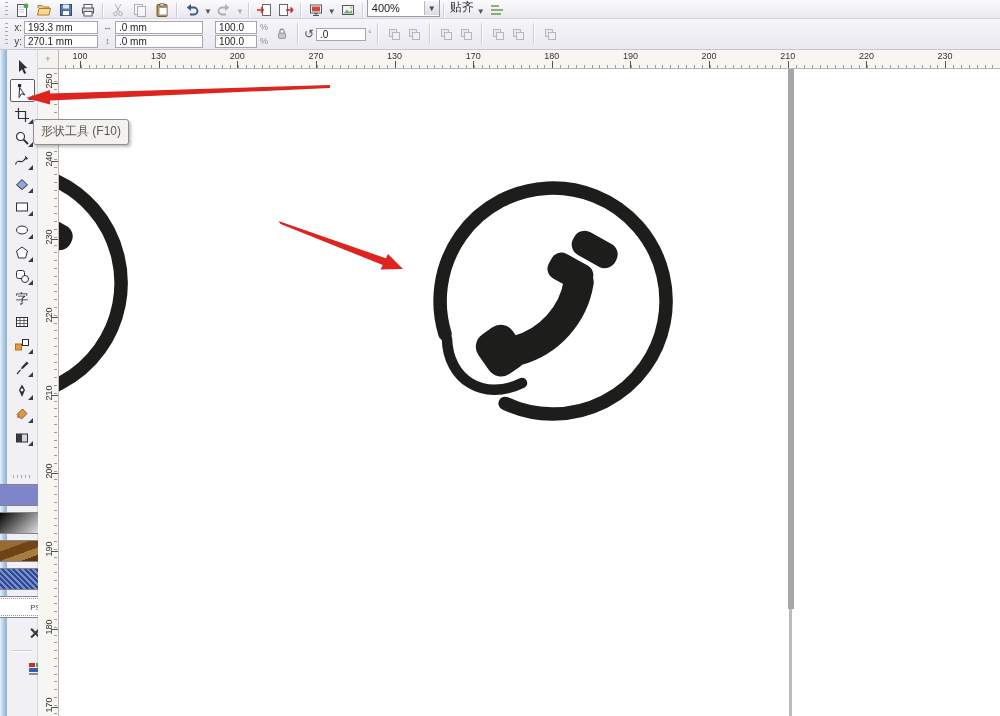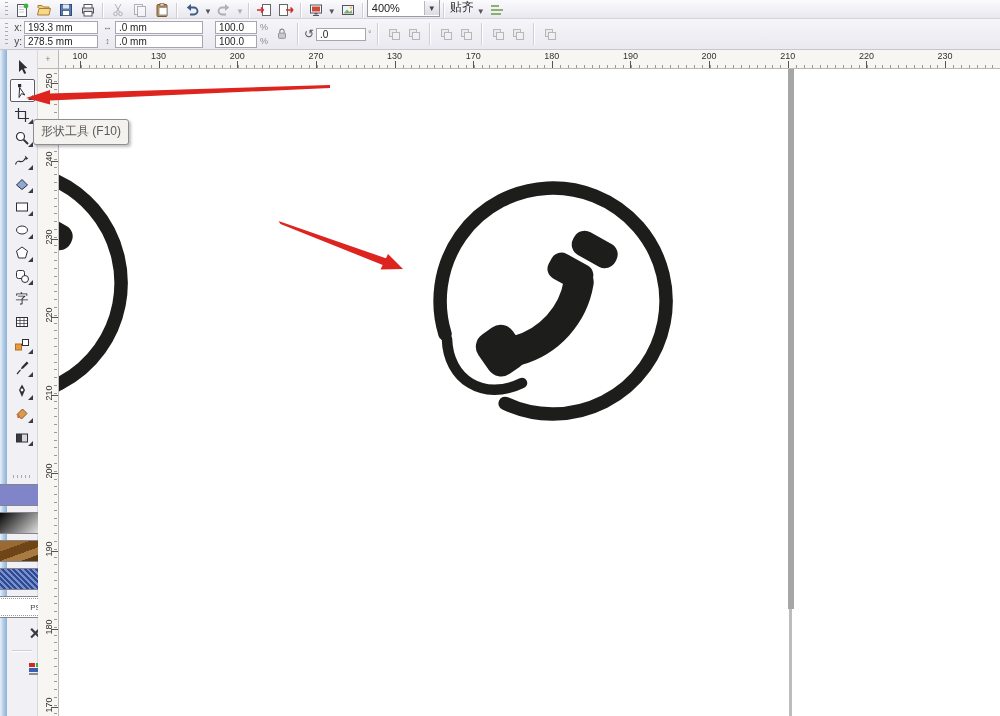--- a/index.html
+++ b/index.html
@@ -199,21 +199,21 @@
 
   <div id="prop-bar">
     <div class="grip-v" style="height:22px;margin-right:5px;"></div>
     <div class="pb-col">
       <div class="pb-row">
         <span class="pb-label">x:</span>
         <span class="field f-xy">193.3 mm</span>
       </div>
       <div class="pb-row">
         <span class="pb-label">y:</span>
-        <span class="field f-xy">278.5 mm</span>
+        <span class="field f-xy">270.1 mm</span>
       </div>
     </div>
     <div class="pb-col">
       <div class="pb-row">
         <span class="pb-icon">↔</span>
         <span class="field f-size">.0 mm</span>
       </div>
       <div class="pb-row">
         <span class="pb-icon">↕</span>
         <span class="field f-size">.0 mm</span>

